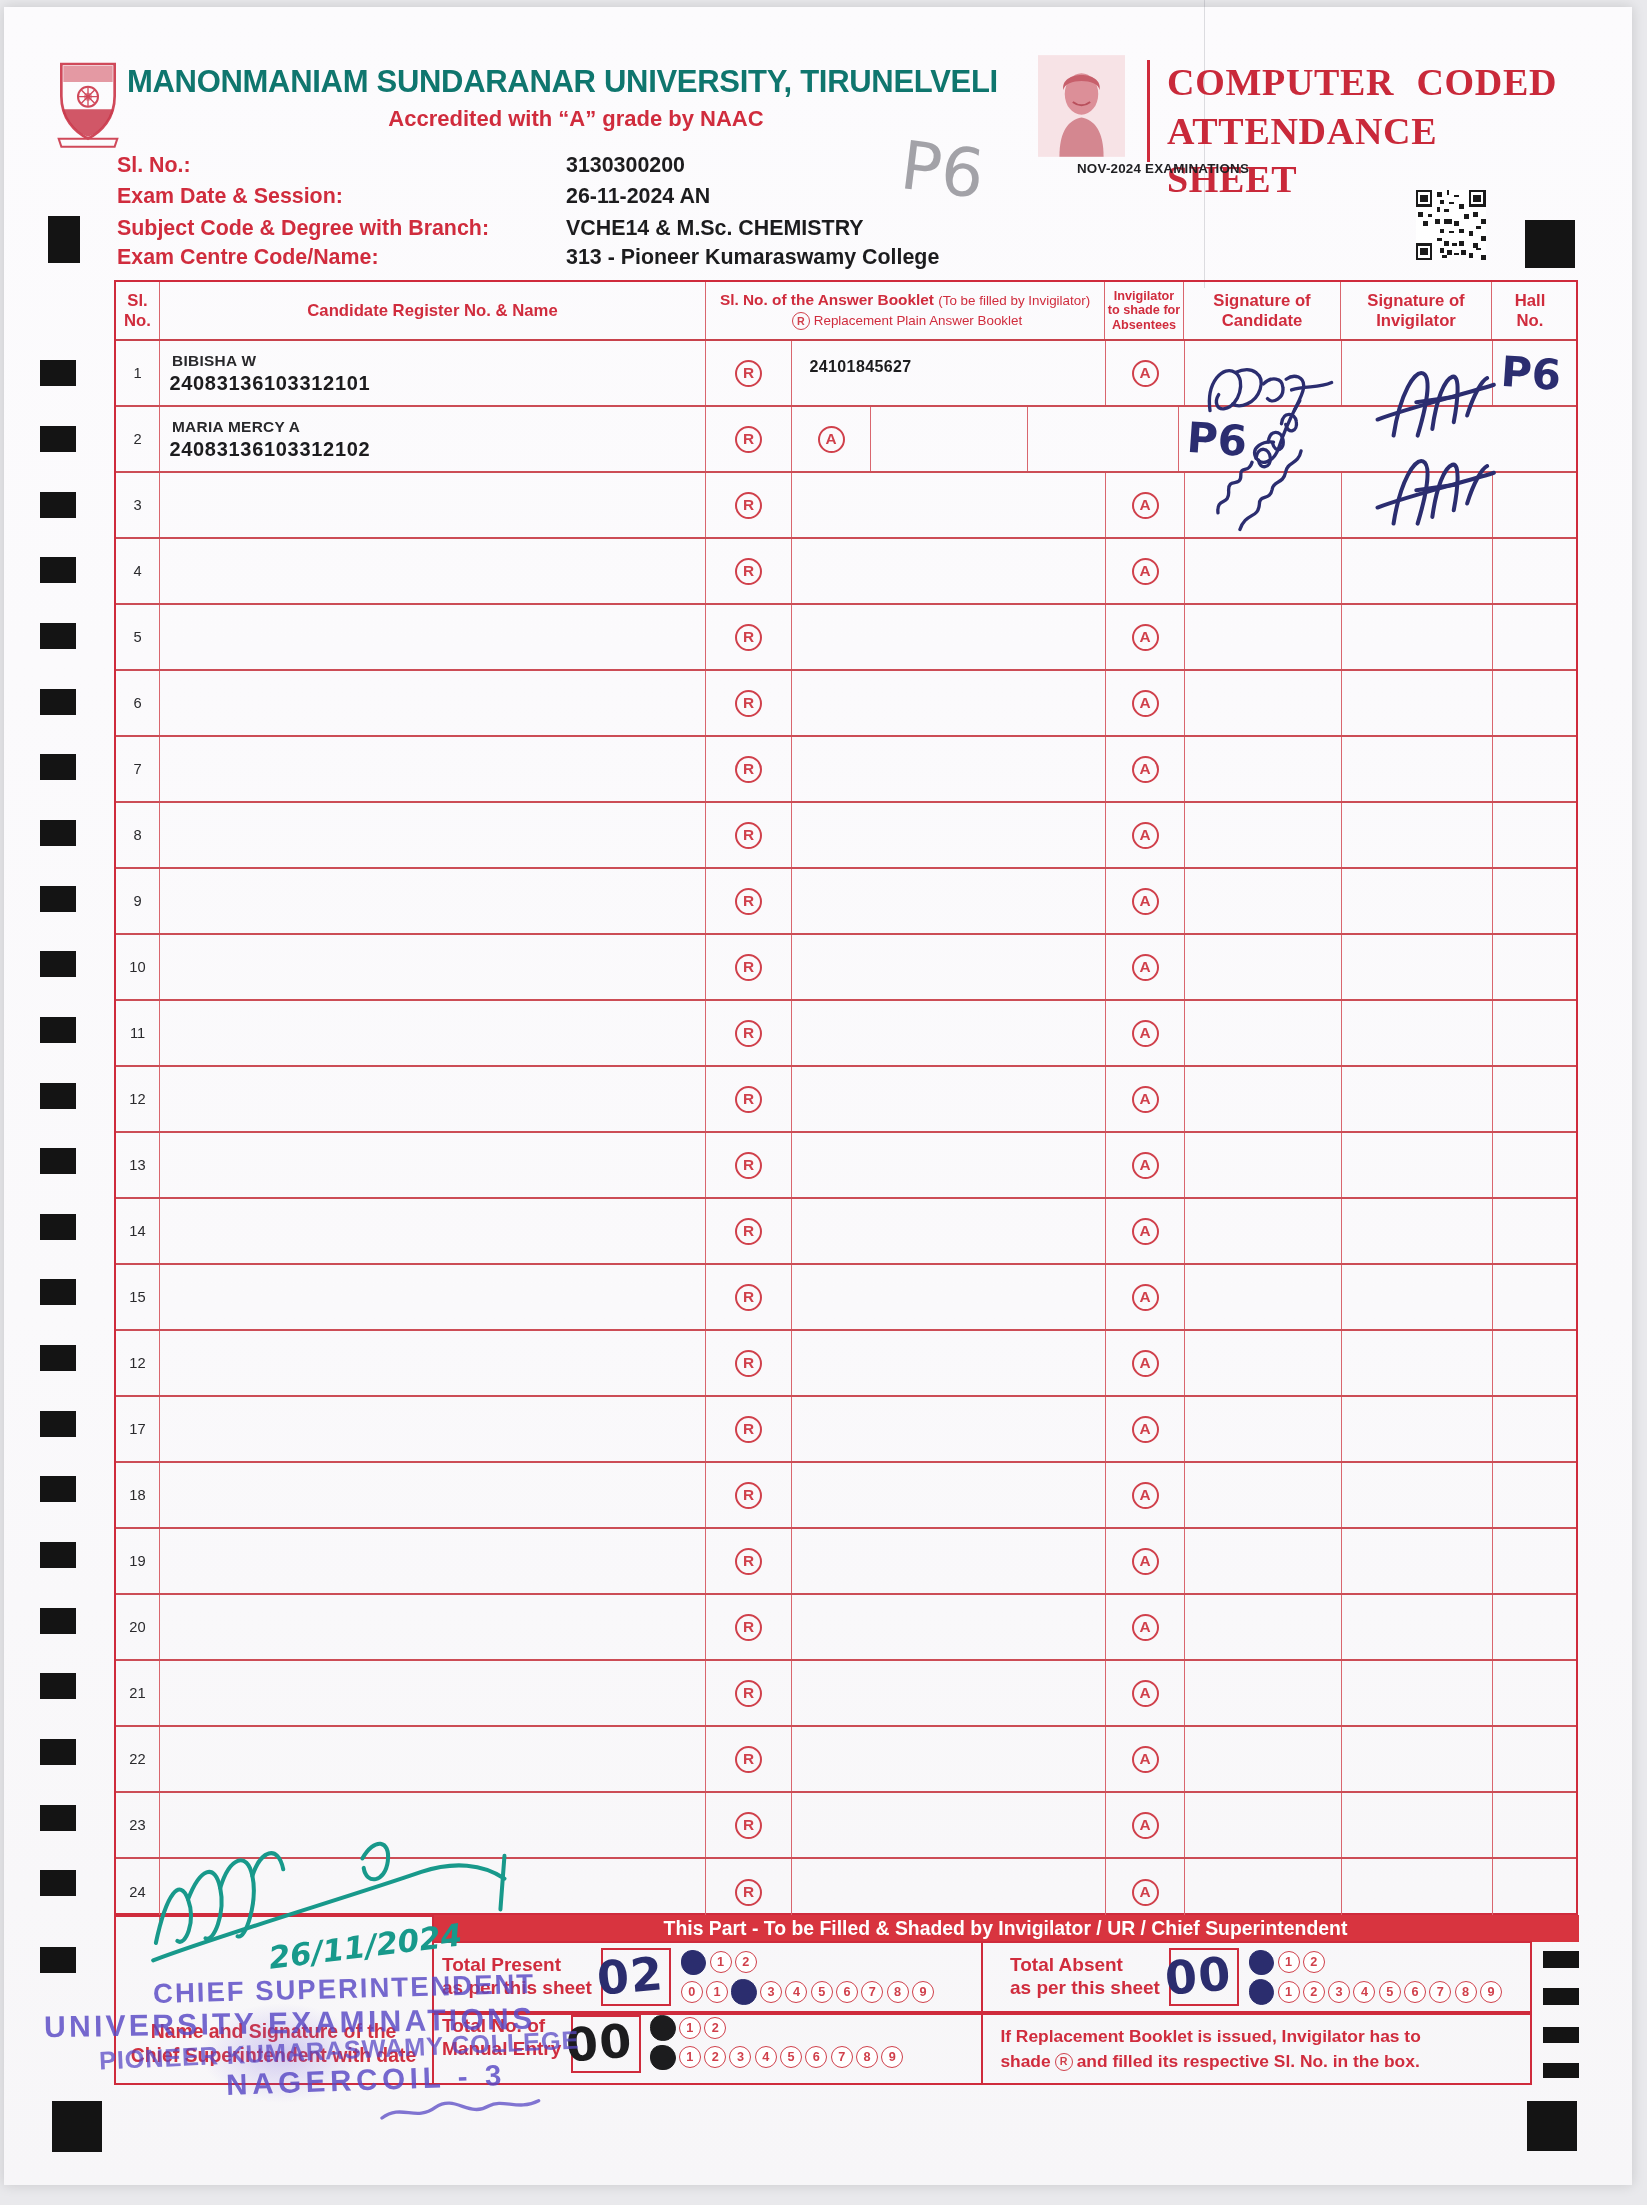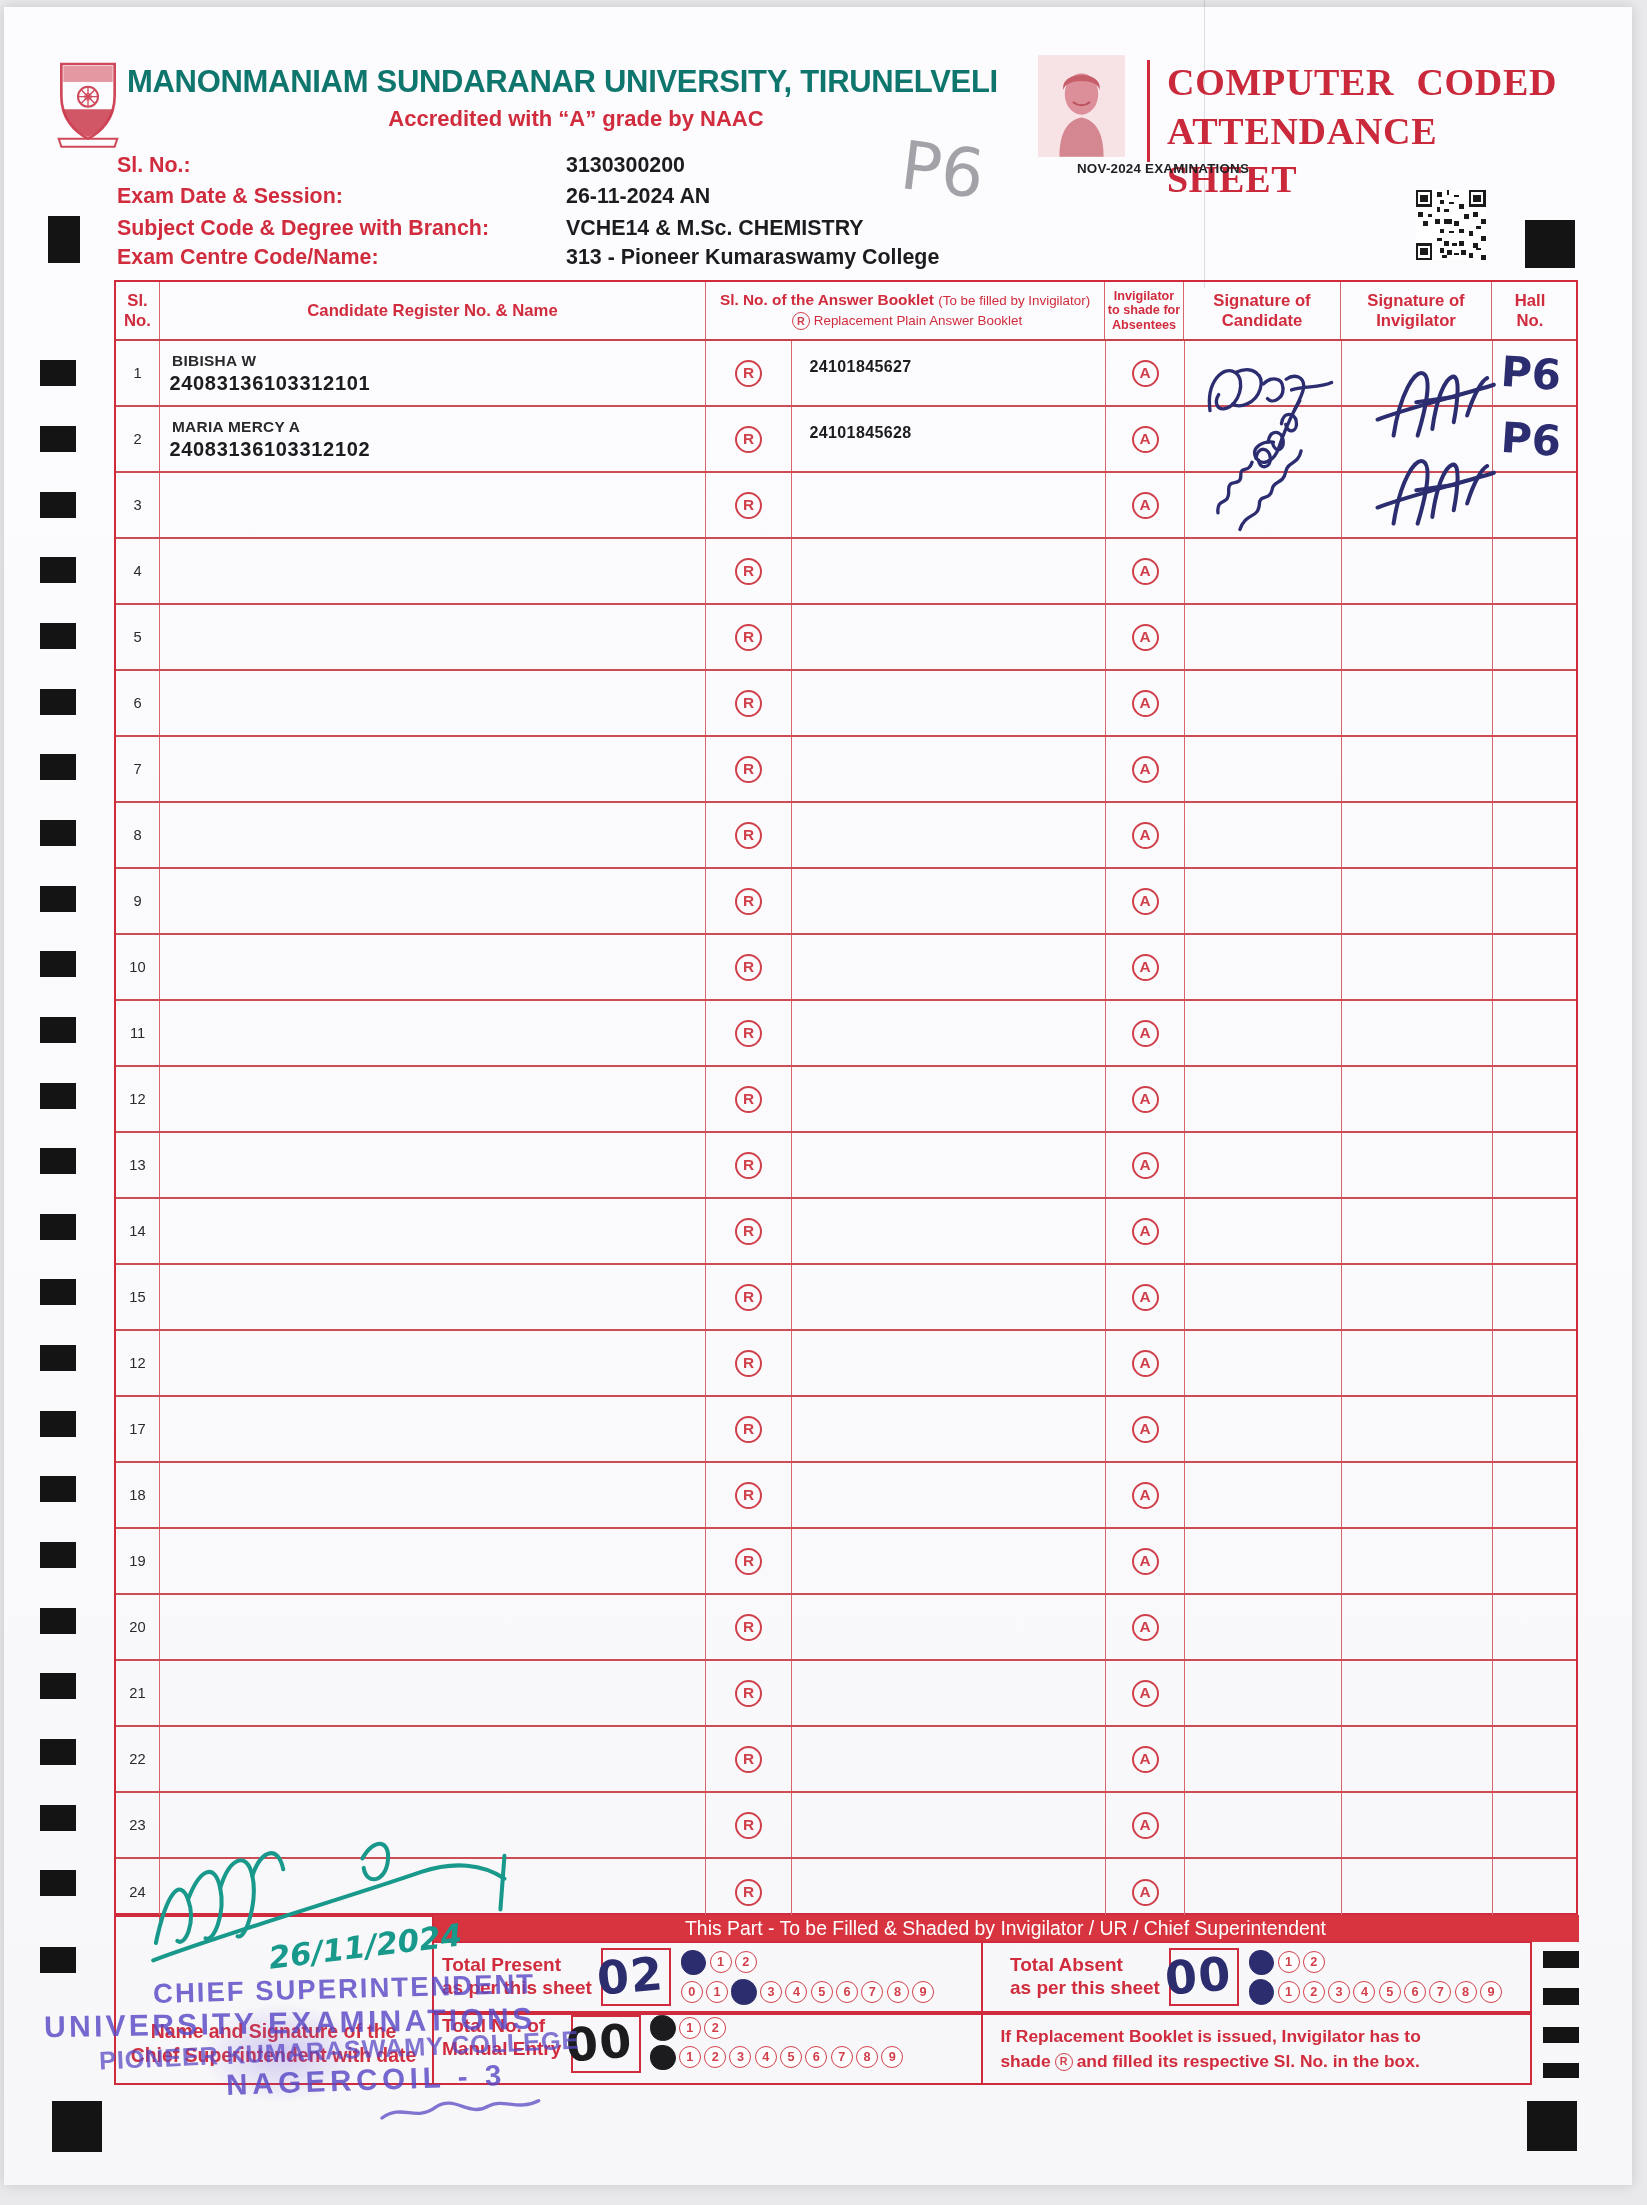--- a/index.html
+++ b/index.html
@@ -36,21 +36,21 @@
   .circ{display:inline-flex;align-items:center;justify-content:center;width:27px;height:27px;border:2px solid #d0404b;border-radius:50%;color:#d0404b;font-size:15.4px;font-weight:bold;box-sizing:border-box;}
   .circ.sm{width:18px;height:18px;border-width:1.3px;font-size:10.7px;margin:0 4px;flex:0 0 auto;}
   .cell-center{display:flex;align-items:center;justify-content:center;}
   .sl-num{font-size:14.7px;color:#2a2a2d;}
   .nm{position:absolute;left:12px;top:10.7px;font-size:15.4px;font-weight:bold;color:#28282b;letter-spacing:0.3px;}
   .rg{position:absolute;left:9.4px;top:31px;font-size:20px;font-weight:bold;color:#1c1c1e;letter-spacing:0.7px;}
   .bno-txt{position:absolute;left:17.4px;top:17.4px;font-size:16px;font-weight:bold;color:#1c1c1e;letter-spacing:0.4px;}
   .hw-hall{font-size:42px;font-weight:bold;color:#2b2d70;transform:rotate(4deg);font-family:"DejaVu Sans",sans-serif;}
 
   
-  .banner{left:432px;top:1915px;width:1147px;height:27px;background:#d8343f;color:#fff;font-size:19.4px;font-weight:normal;display:flex;align-items:center;justify-content:center;}
+  .banner{left:432px;top:1915px;width:1147px;height:27px;background:#d8343f;color:#fff;font-size:19.4px;font-weight:bold;display:flex;align-items:center;justify-content:center;}
   .fcell{border:2px solid #cf2b3c;box-sizing:border-box;background:transparent;}
   .leftcell{left:114px;top:1915px;width:320px;height:170px;}
   .present{left:432px;top:1941px;width:551px;height:72px;display:flex;align-items:center;padding-left:8px;}
   .absent{left:981px;top:1941px;width:551px;height:72px;display:flex;align-items:center;padding-left:27px;}
   .manual{left:432px;top:2013px;width:551px;height:72px;display:flex;align-items:flex-start;padding-left:8px;}
   .notecell{left:981px;top:2013px;width:551px;height:72px;display:flex;flex-direction:column;justify-content:center;padding-left:17.4px;}
   .cnt-label{color:#d02c3d;font-weight:bold;font-size:19px;line-height:1.2;white-space:nowrap;margin-right:9.4px;}
   .wbox{width:70px;height:58px;border:2px solid #cf2b3c;box-sizing:border-box;position:relative;margin-right:9.4px;flex:0 0 auto;}
   .written{position:absolute;left:-6.7px;top:-1.3px;font-size:46px;font-weight:bold;font-family:"DejaVu Sans",sans-serif;transform:rotate(-5deg);letter-spacing:1.3px;}
   .bubcol{display:flex;flex-direction:column;gap:4px;}
@@ -227,23 +227,20 @@
       <div class="c w-sl cell-center">
             <span class="sl-num">2</span>
           </div>
       <div class="c w-name">
         <span class="nm">MARIA MERCY A</span>
         <span class="rg">24083136103312102</span>
       </div>
       <div class="c w-r cell-center">
             <span class="circ">R</span>
           </div>
-      <div class="c w-bno">
-            <span class="bno-txt">24101845628</span>
-          </div>
       <div class="c w-a cell-center">
             <span class="circ">A</span>
           </div>
       <div class="c w-sc"></div>
       <div class="c w-si"></div>
       <div class="c w-hall cell-center">
             <span class="hw-hall">P6</span>
           </div>
     </div>
 

